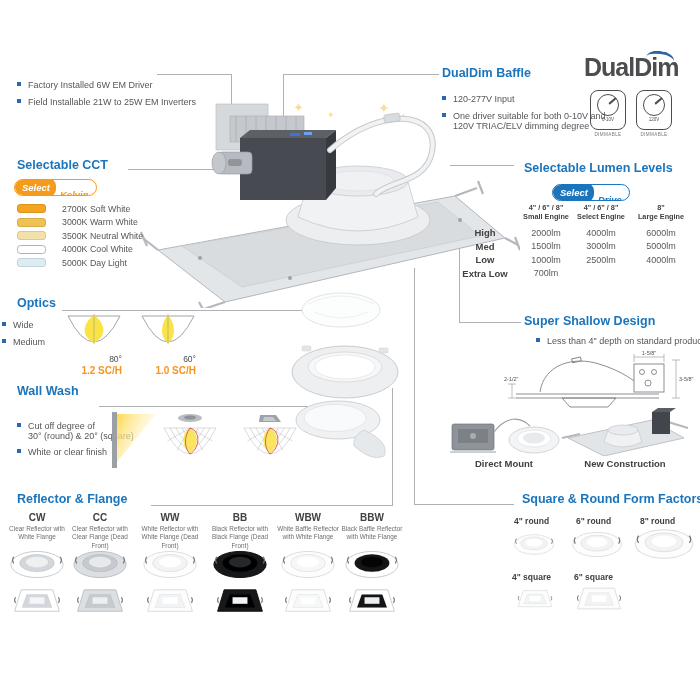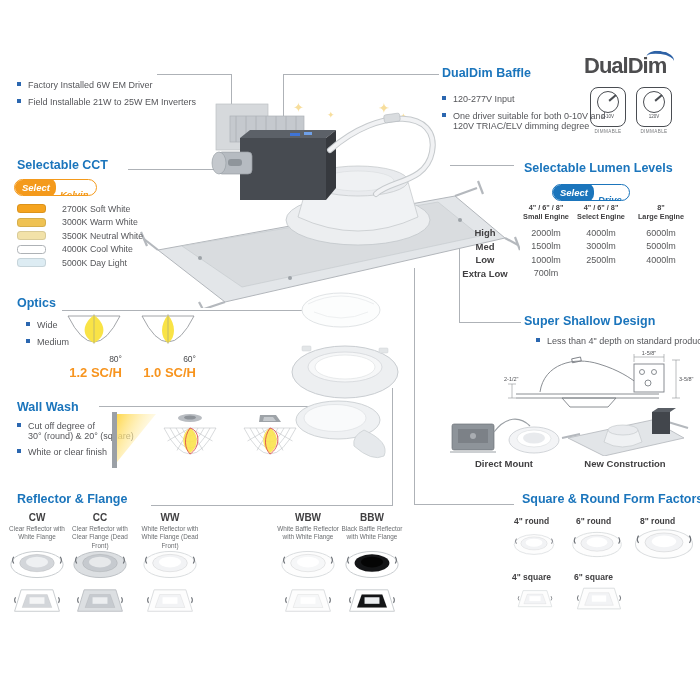--- a/index.html
+++ b/index.html
@@ -33,40 +33,40 @@
   .ltable{font-size:9px;color:#58595B;}
   .lrow{display:flex;align-items:center;height:13.5px;}
   .lc{text-align:center;}
   .lc.lbl{width:62px;text-align:center;font-weight:bold;color:#414042;font-size:9.5px;padding-right:4px;box-sizing:border-box;}
   .lc.c1{width:56px;}  .lc.c2{width:54px;}  .lc.c3{width:66px;}
   .lhead{height:auto;align-items:flex-end;margin-bottom:4px;}
   .lhead .lc div{font-size:7.3px;font-weight:bold;color:#414042;line-height:1.3;white-space:nowrap;}
   
   .beamcol{width:58px;text-align:right;}
   .beamangle{font-size:8.5px;color:#4b4c4f;margin-top:1px;}
-  .beamsch{font-size:13px;font-weight:bold;color:#F7941E;margin-top:1px;white-space:nowrap;}
+  .beamsch{font-size:10px;font-weight:bold;color:#F7941E;margin-top:1px;white-space:nowrap;}
   
   .rcol{position:absolute;width:62px;text-align:center;}
   .rcode{font-size:10px;font-weight:bold;color:#414042;}
   .rdesc{font-size:6.4px;line-height:1.3;color:#6b6e71;margin-top:2px;height:20px;}
   .rcol svg{display:block;margin:0 auto;}
   .rcol .rt{margin-top:3px;}
   .rcol .st{margin-top:6px;}
   .c-cw {--flange:#ffffff;--cone:#d3d6da;--hole:#eef0f2;--shole:#f4f5f6;--ostroke:#c6cacd;}
   .c-cc {--flange:#dcdfe2;--cone:#c6cacf;--hole:#e7e9eb;--shole:#eceef0;--ostroke:#bcc0c4;}
   .c-ww {--flange:#fdfdfd;--cone:#f2f3f5;--hole:#ffffff;--shole:#ffffff;--ostroke:#d9dcde;}
   .c-bb {--flange:#17181a;--cone:#000000;--hole:#26282b;--shole:#f2f3f4;--ostroke:#101113;}
   .c-wbw{--flange:#fdfdfd;--cone:#f6f7f8;--hole:#ffffff;--shole:#ffffff;--ostroke:#d9dcde;}
   .c-bbw{--flange:#ffffff;--cone:#141517;--hole:#050505;--shole:#eceef0;--ostroke:#c6cacd;}
   
   .fflabel{font-size:8.5px;font-weight:bold;color:#414042;white-space:nowrap;}
   
   .mountlabel{font-size:9.5px;font-weight:bold;color:#414042;text-align:center;}
   
-  .ddtext{font-size:22px;font-weight:bold;color:#4D4D4F;letter-spacing:-1px;line-height:1;}
+  .ddtext{font-size:25px;font-weight:bold;color:#4D4D4F;letter-spacing:-1px;line-height:1;}
   .ddarc{position:absolute;width:28px;height:13px;border-top:3.5px solid #2E62A6;border-radius:50%;transform:rotate(8deg);}
   .knob{width:36px;height:40px;border:1.8px solid #4a4d52;border-radius:8px;text-align:center;box-sizing:border-box;}
   .dial{width:22px;height:22px;border:1.8px solid #4a4d52;border-radius:50%;margin:3px auto 0;position:relative;box-sizing:border-box;}
   .ptr{position:absolute;width:9px;height:1.8px;background:#4a4d52;top:5px;right:1px;transform:rotate(-40deg);}
   .kv{font-size:4.5px;color:#4a4d52;margin-top:1px;}
   .kcap{font-size:4.6px;color:#77797c;letter-spacing:.4px;text-align:center;margin-top:2px;}
   .spark{position:absolute;color:#F2C44D;opacity:.55;}
 </style>
 </head>
 <body>
@@ -282,21 +282,21 @@
     </div>
     <div class="lrow">
       <div class="lc lbl">Extra Low</div>
       <div class="lc c1">700lm</div>
       <div class="lc c2"></div>
       <div class="lc c3"></div>
     </div>
   </div>
 
   <div class="abs sec-title" style="left:17px;top:296px">Optics</div>
-  <ul class="blist abs" style="left:26px;top:320px">
+  <ul class="blist abs" style="left:2px;top:320px">
     <li><span class="mk"></span><span>Wide</span></li>
     <li><span class="mk"></span><span>Medium</span></li>
   </ul>
   <div class="abs" style="left:64px;top:312px;display:flex;gap:16px">
     <div class="beamcol">
       <svg width="56" height="37" viewBox="0 0 56 37">
         <path d="M2,4 Q28,56 54,4 Z" fill="#ffffff" stroke="#8a8e93" stroke-width=".8"></path>
         <path d="M28,3 C40,12 41,24 28,31 C15,24 16,12 28,3" fill="#F9E13C" opacity=".95"></path>
         <line x1="28" y1="2" x2="28" y2="32" stroke="#8a8e93" stroke-width=".5"></line>
       </svg>
@@ -307,21 +307,21 @@
       <svg width="56" height="37" viewBox="0 0 56 37">
         <path d="M2,4 Q28,56 54,4 Z" fill="#ffffff" stroke="#8a8e93" stroke-width=".8"></path>
         <path d="M28,3 C36,12 36,26 28,31 C20,26 20,12 28,3" fill="#F9E13C" opacity=".95"></path>
         <line x1="28" y1="2" x2="28" y2="32" stroke="#8a8e93" stroke-width=".5"></line>
       </svg>
       <div class="beamangle">60°</div>
       <div class="beamsch">1.0 SC/H</div>
     </div>
   </div>
 
-  <div class="abs sec-title" style="left:17px;top:400px">Wall Wash</div>
+  <div class="abs sec-title" style="left:17px;top:384px">Wall Wash</div>
   <ul class="blist abs" style="left:17px;top:421px">
     <li style="margin-bottom:2px"><span class="mk"></span><span>Cut off degree of</span><br>
       <span class="cont">30° (round) &amp; 20° (square)</span></li>
     <li style="margin-top:6px"><span class="mk"></span><span>White or clear finish</span></li>
   </ul>
   <svg class="abs" style="left:112px;top:412px" width="200" height="58" viewBox="0 0 200 58">
     <defs>
       <linearGradient id="wg" x1="0" y1="0" x2="1" y2="0.6">
         <stop offset="0" stop-color="#FFD84D"></stop>
           <stop offset="1" stop-color="#FFFBEA" stop-opacity=".2"></stop>
@@ -448,20 +448,30 @@
   <div class="rcol c-ww" style="left:139px;top:512px">
     <div class="rcode">WW</div>
     <div class="rdesc">White Reflector with White Flange (Dead Front)</div>
     <svg class="rt" width="58" height="33" viewBox="0 0 60 34">
         <use href="#refl-round"></use>
       </svg>
     <svg class="st" width="56" height="28" viewBox="0 0 60 30">
         <use href="#refl-square"></use>
       </svg>
   </div>
+  <div class="rcol c-bb" style="left:209px;top:512px">
+    <div class="rcode">BB</div>
+    <div class="rdesc">Black Reflector with Black Flange (Dead Front)</div>
+    <svg class="rt" width="58" height="33" viewBox="0 0 60 34">
+        <use href="#refl-round"></use>
+      </svg>
+    <svg class="st" width="56" height="28" viewBox="0 0 60 30">
+        <use href="#refl-square"></use>
+      </svg>
+  </div>
   <div class="rcol c-wbw" style="left:277px;top:512px">
     <div class="rcode">WBW</div>
     <div class="rdesc">White Baffle Reflector with White Flange</div>
     <svg class="rt" width="58" height="33" viewBox="0 0 60 34">
         <use href="#refl-round"></use>
       </svg>
     <svg class="st" width="56" height="28" viewBox="0 0 60 30">
         <use href="#refl-square"></use>
       </svg>
   </div>

